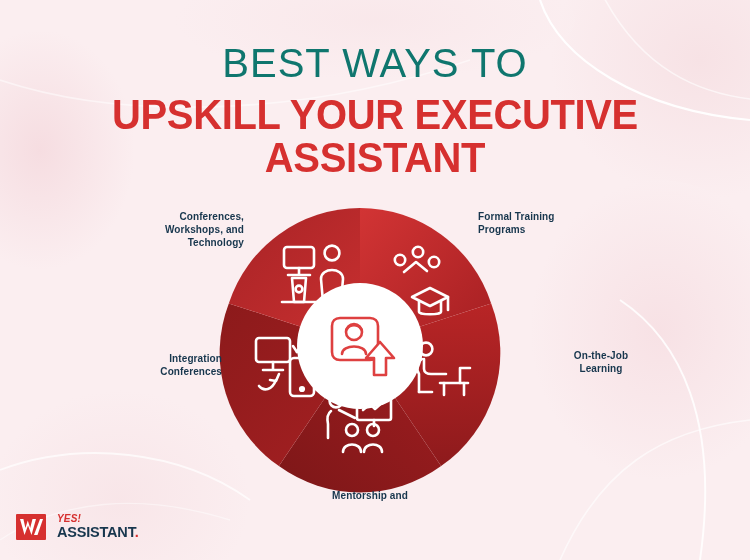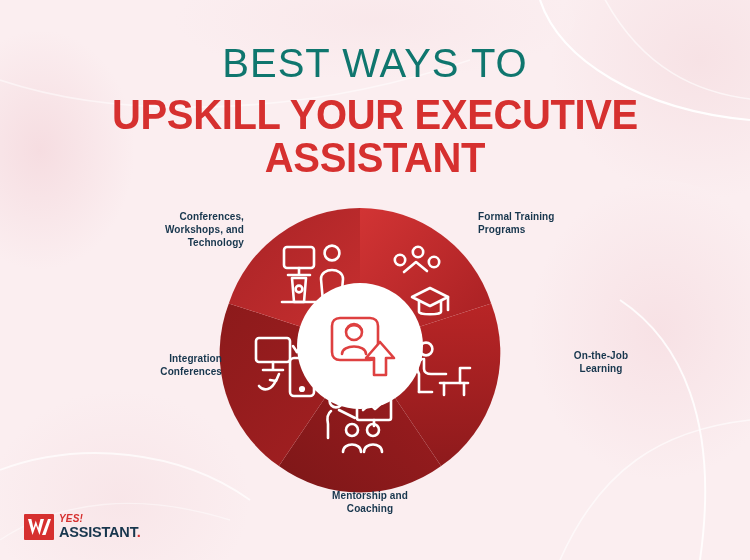--- a/index.html
+++ b/index.html
@@ -43,21 +43,21 @@
     line-height:1.30;
     letter-spacing:0.1px;
   }
   .lbl-conf{left:50px;top:210px;width:194px;text-align:right;}
   .lbl-tech{left:58px;top:352px;width:164px;text-align:right;}
   .lbl-formal{left:462px;top:210px;width:210px;text-align:left;margin-left:16px;}
   .lbl-onjob{left:506px;top:349px;width:190px;text-align:center;}
   .lbl-ment{left:268px;top:489px;width:204px;text-align:center;}
 
   
-  .logo{position:absolute;left:24px;top:512px;display:flex;align-items:center;gap:5px;}
+  .logo{position:absolute;left:16px;top:512px;display:flex;align-items:center;gap:11px;}
   .logo-mark{width:30px;height:30px;}
   .logo-text{display:flex;flex-direction:column;line-height:1;}
   .logo-yes{
     color:#d6302f;font-size:10px;font-weight:700;font-style:italic;
     letter-spacing:0.2px;margin-bottom:1px;
   }
   .logo-assistant{
     color:#17364d;font-size:14.5px;font-weight:700;letter-spacing:-0.2px;
   }
   .logo-assistant .dot{color:#d6302f;}
@@ -220,21 +220,20 @@
     <div>Programs</div>
   </div>
 
   <div class="lbl lbl-onjob">
     <div>On-the-Job</div>
     <div>Learning</div>
   </div>
 
   <div class="lbl lbl-ment">
     <div>Mentorship and</div>
-    <div>Coaching</div>
   </div>
 
   <div class="logo">
     <svg class="logo-mark" viewBox="0 0 30 30" xmlns="http://www.w3.org/2000/svg">
       <rect x="0" y="2" width="30" height="26" rx="1" fill="#d6302f"></rect>
       <path d="M4,7 L8.5,23 L12,13.5 L15.5,23 L20,7 L16.5,7 L14.2,16 L11.8,8.5 L9.4,16 L7.4,7 Z" fill="#ffffff"></path>
       <path d="M18,23 L24,7 L27,7 L21.5,23 Z" fill="#ffffff"></path>
     </svg>
     <div class="logo-text">
       <div class="logo-yes">YES!</div>

